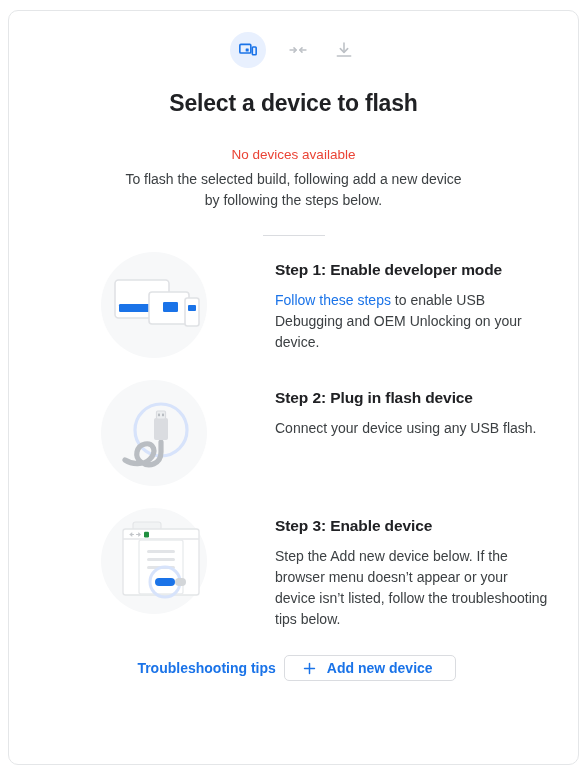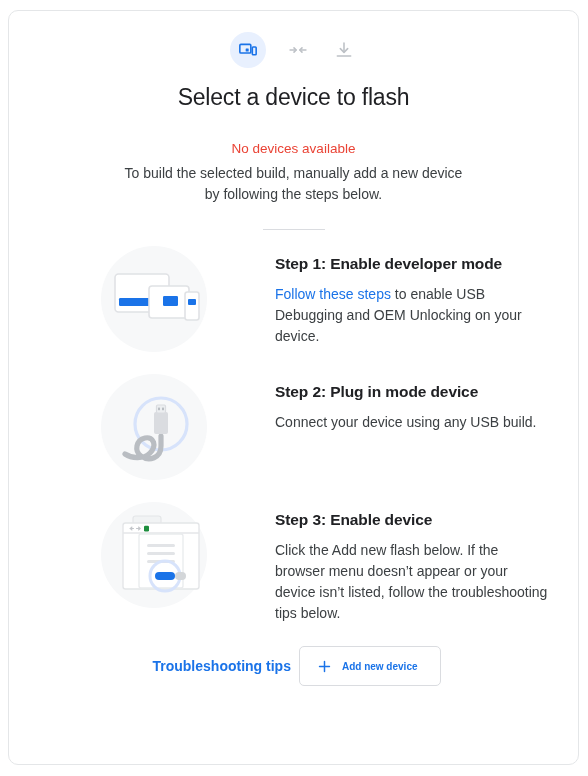--- a/index.html
+++ b/index.html
@@ -51,24 +51,24 @@
     height: 28px;
     display: flex;
     align-items: center;
     justify-content: center;
   }
 
   
   .title {
     text-align: center;
     font-size: 23px;
-    font-weight: 400;
+    font-weight: 700;
     color: #202124;
     letter-spacing: -0.2px;
-    margin-top: 16px;
+    margin-top: 22px;
   }
 
   
   .status-error {
     text-align: center;
     color: #ea4335;
     font-size: 13.5px;
     font-weight: 500;
     margin-top: 30px;
   }
@@ -165,27 +165,27 @@
     border: none;
     cursor: pointer;
     font-family: inherit;
     padding: 8px 6px;
   }
 
   .outline-button {
     display: flex;
     align-items: center;
     gap: 9px;
-    height: 40px;
+    height: 26px;
     padding: 0 22px 0 16px;
     border: 1px solid #dadce0;
     border-radius: 5px;
     background: #ffffff;
     color: #1a73e8;
-    font-size: 10px;
+    font-size: 14px;
     font-weight: 600;
     font-family: inherit;
     cursor: pointer;
   }
 </style>
 </head>
 <body>
 
 <div class="card">
 
@@ -219,21 +219,21 @@
         </g>
       </svg>
     </div>
 
   </div>
 
   <div class="title">Select a device to flash</div>
 
   <div class="status-error">No devices available</div>
 
-  <div class="status-desc">To build the selected build, manually add a new device by following the steps below.</div>
+  <div class="status-desc">To flash the selected build, following add a new device by following the steps below.</div>
 
   <div class="divider"></div>
 
   <div class="steps">
 
     <div class="step">
       <div class="step-art">
         <div class="art-circle"></div>
         <svg width="110" height="106" viewBox="0 0 110 106" style="position:absolute;left:0;top:0;">
           <rect x="14" y="28" width="54" height="38" rx="3.5" fill="#ffffff" stroke="#e0e2e5" stroke-width="1.6"></rect>
@@ -257,22 +257,22 @@
           <circle cx="60" cy="50" r="26" fill="none" stroke="#d7e3fb" stroke-width="3.2"></circle>
           <path d="M60 62 V72 C60 84 48 88 40 82 C33 77 35 66 44 64 C53 62 56 72 49 79
                    C42 86 30 84 24 80" fill="none" stroke="#b9bdc2" stroke-width="5.2" stroke-linecap="round" stroke-linejoin="round"></path>
           <rect x="53" y="38" width="14" height="22" rx="2" fill="#dadce0"></rect>
           <rect x="55.5" y="31" width="9" height="8" rx="1.2" fill="#eceef0" stroke="#dadce0" stroke-width="1.2"></rect>
           <rect x="57" y="33.6" width="2" height="2.6" fill="#b9bdc2"></rect>
           <rect x="61" y="33.6" width="2" height="2.6" fill="#b9bdc2"></rect>
         </svg>
       </div>
       <div class="step-body">
-        <div class="step-title">Step 2: Plug in mode device</div>
-        <div class="step-text">Connect your device using any USB build.</div>
+        <div class="step-title">Step 2: Plug in flash device</div>
+        <div class="step-text">Connect your device using any USB flash.</div>
       </div>
     </div>
 
     <div class="step">
       <div class="step-art">
         <div class="art-circle"></div>
         <svg width="110" height="106" viewBox="0 0 110 106" style="position:absolute;left:0;top:0;">
           <rect x="32" y="14" width="28" height="9" rx="2.5" fill="#f1f3f4" stroke="#e4e6e8" stroke-width="1.2"></rect>
           <rect x="22" y="21" width="76" height="66" rx="2.5" fill="#ffffff" stroke="#e4e6e8" stroke-width="1.4"></rect>
           <path d="M22 31 H98" stroke="#e4e6e8" stroke-width="1.3"></path>
@@ -285,21 +285,21 @@
             <rect x="46" y="50" width="28" height="3" rx="1.5"></rect>
             <rect x="46" y="58" width="28" height="3" rx="1.5"></rect>
           </g>
           <circle cx="64" cy="74" r="15" fill="none" stroke="#d7e3fb" stroke-width="3"></circle>
           <rect x="54" y="70" width="20" height="8" rx="4" fill="#1a73e8"></rect>
           <rect x="74" y="70" width="11" height="8" rx="4" fill="#d3d6d9"></rect>
         </svg>
       </div>
       <div class="step-body">
         <div class="step-title">Step 3: Enable device</div>
-        <div class="step-text">Click the Add new flash below. If the browser menu doesn’t appear or your device isn’t listed, follow the troubleshooting tips below.</div>
+        <div class="step-text">Step the Add new device below. If the browser menu doesn’t appear or your device isn’t listed, follow the troubleshooting tips below.</div>
       </div>
     </div>
 
   </div>
 
   <div class="footer">
     <button class="link-button">Troubleshooting tips</button>
 
     <button class="outline-button">
       <span style="display:flex;">

